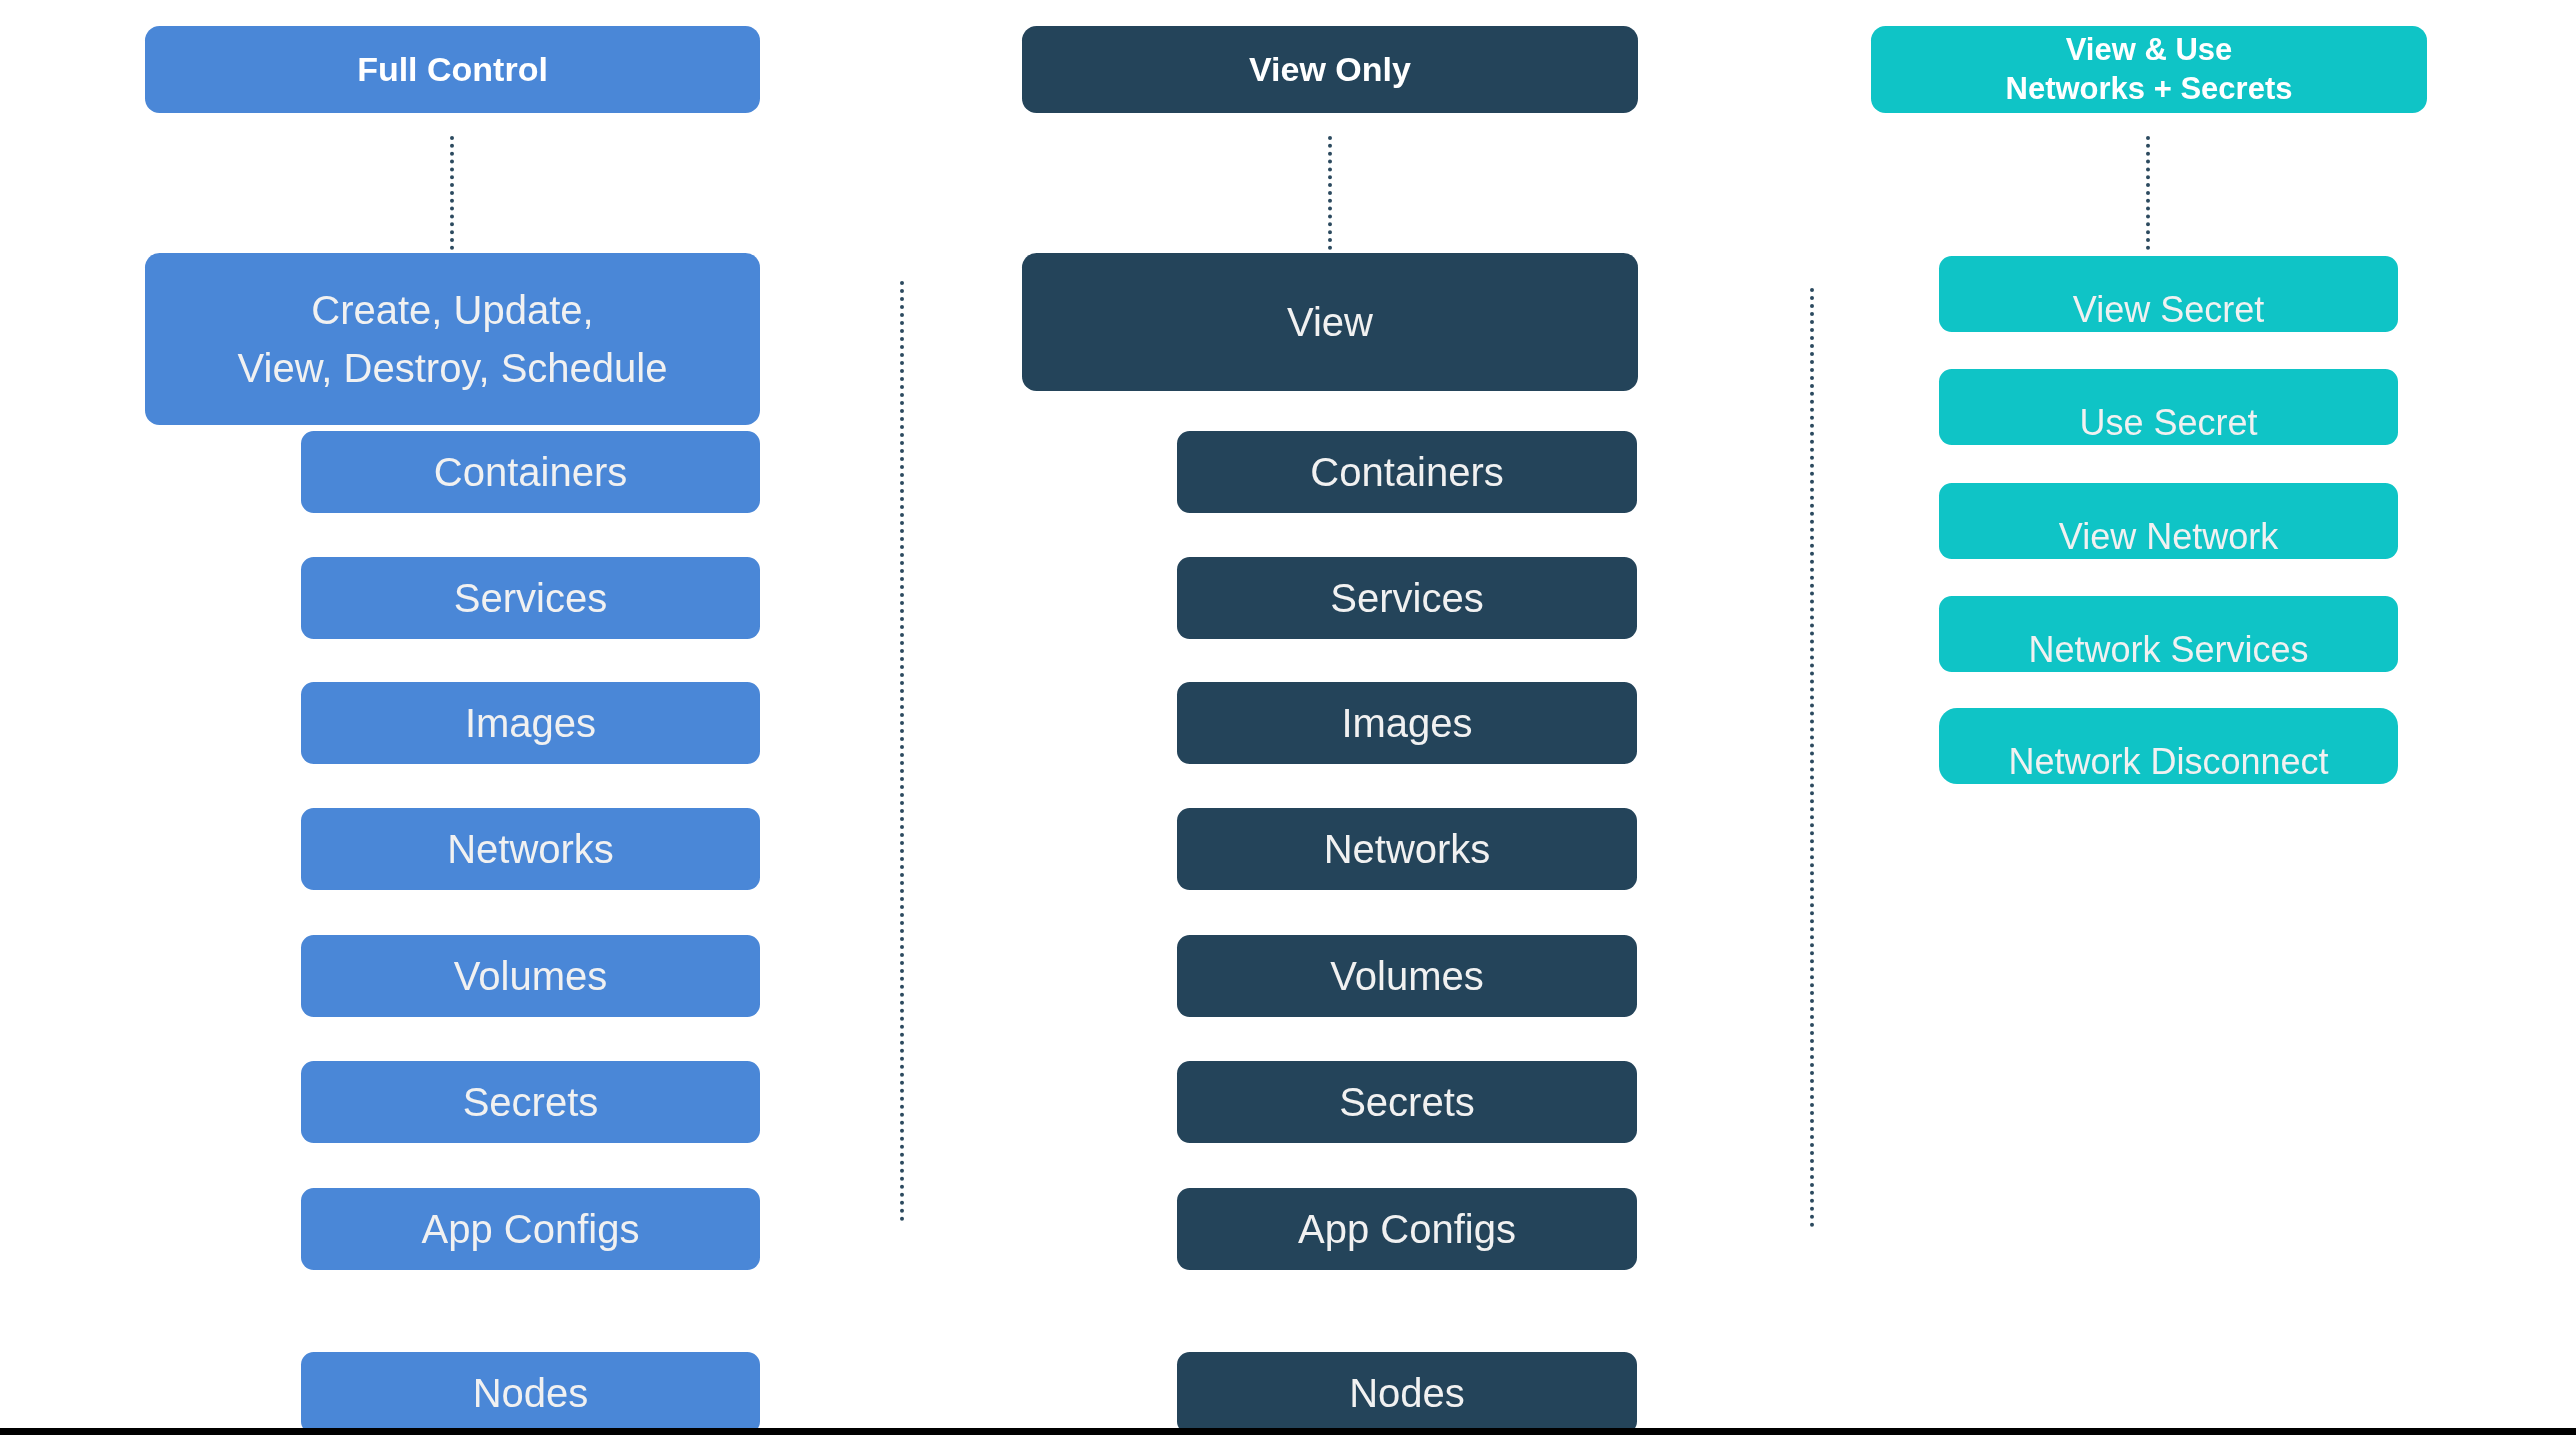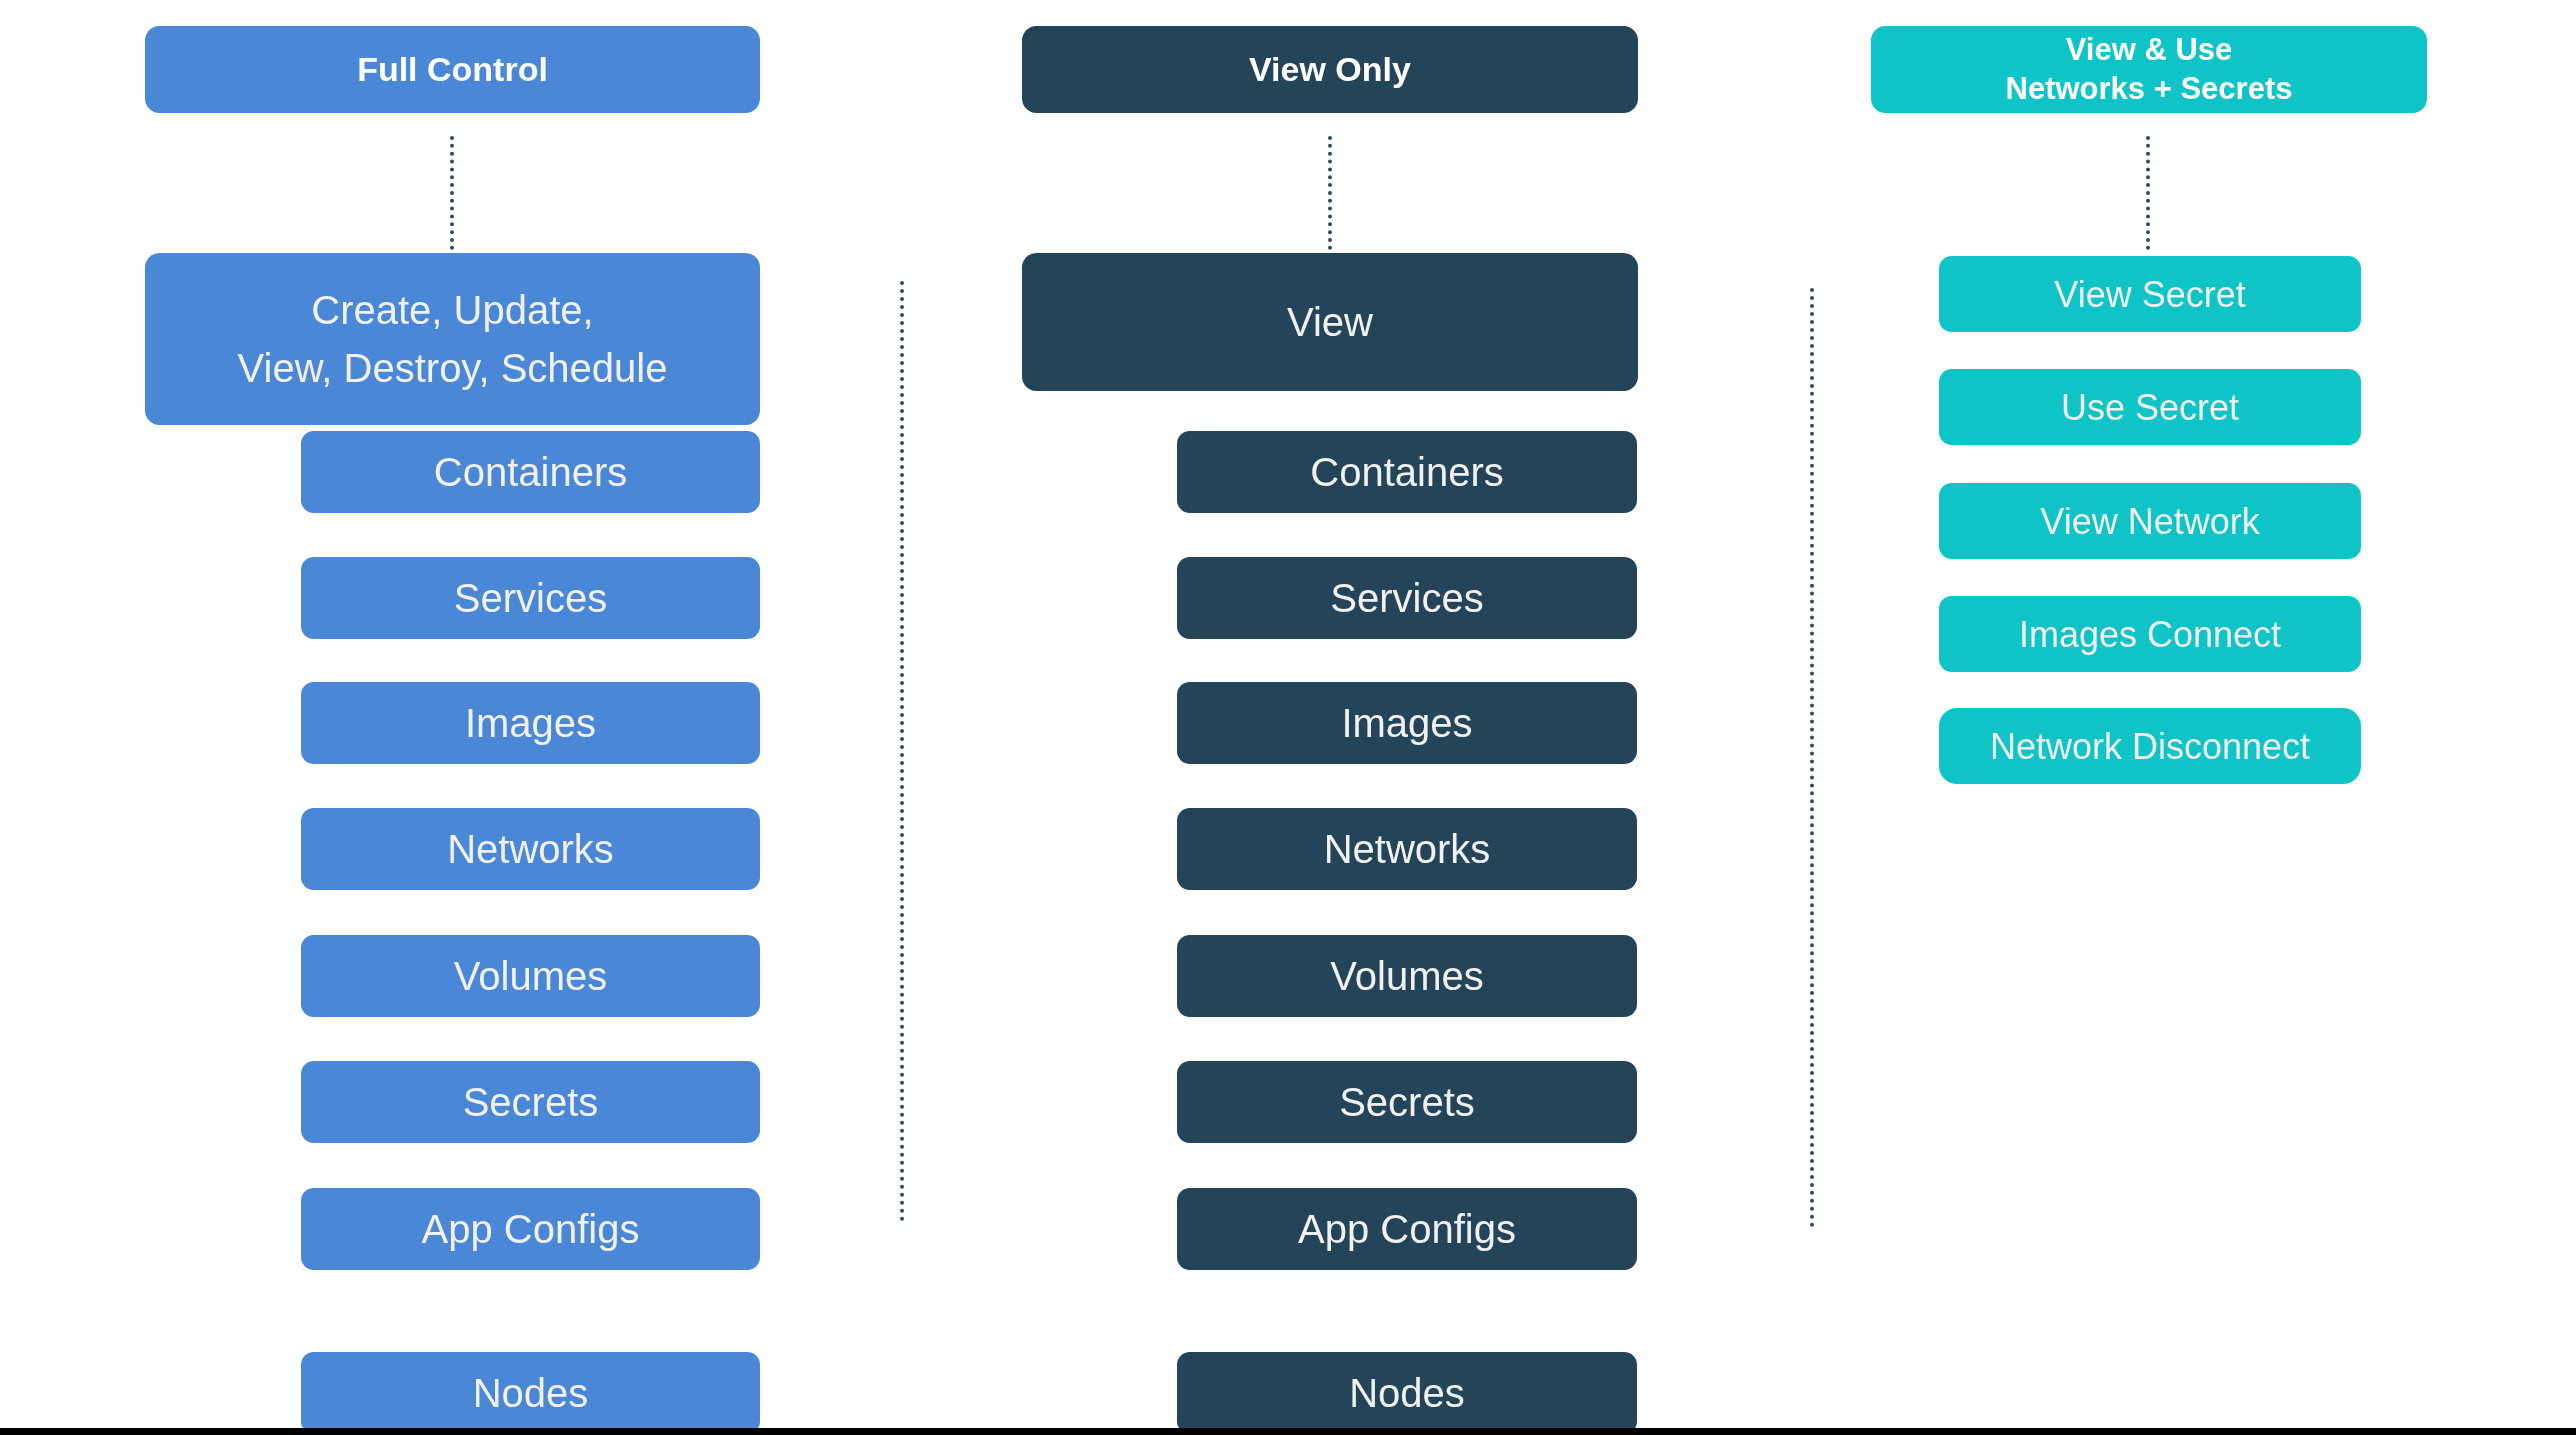--- a/index.html
+++ b/index.html
@@ -44,21 +44,21 @@
   
   .c1-hdr  { left: 145px;  top: 26px;  width: 615px; height: 87px; }
   .c1-main { left: 145px;  top: 253px; width: 615px; height: 172px; }
   .c1-item { left: 301px;  width: 459px; }
 
   .c2-hdr  { left: 1022px; top: 26px;  width: 616px; height: 87px; }
   .c2-main { left: 1022px; top: 253px; width: 616px; height: 138px; }
   .c2-item { left: 1177px; width: 460px; }
 
   .c3-hdr  { left: 1871px; top: 26px;  width: 556px; height: 87px; font-size: 31px; line-height: 1.25; }
-  .c3-item { left: 1939px; width: 422px; height: 76px; font-size: 36px; line-height: 1.25; overflow: visible; }
+  .c3-item { left: 1939px; width: 459px; height: 76px; font-size: 36px; line-height: 1.25; overflow: visible; align-items: flex-end; }
 
   .row-0 { top: 431px; }  .row-1 { top: 557px; }
   .row-2 { top: 682px; }  .row-3 { top: 808px; }
   .row-4 { top: 935px; } .row-5 { top: 1061px; }
   .row-6 { top: 1188px; text-align: center; } .row-7 { top: 1352px; }
 
   .c3row-0 { top: 256px; } .c3row-1 { top: 369px; }
   .c3row-2 { top: 483px; } .c3row-3 { top: 596px; }
   .c3row-4 { top: 708px; border-radius: 18px; }
 
@@ -168,21 +168,21 @@
   <div class="box item teal c3-item c3row-0">
       <span>View Secret</span>
     </div>
   <div class="box item teal c3-item c3row-1">
       <span>Use Secret</span>
     </div>
   <div class="box item teal c3-item c3row-2">
       <span>View Network</span>
     </div>
   <div class="box item teal c3-item c3row-3">
-      <span>Images Connect</span>
+      <span>Network Services</span>
     </div>
   <div class="box item teal c3-item c3row-4">
       <span>Network Disconnect</span>
     </div>
 
   <div class="bottom-rule"></div>
 </div>
 
 
 </body></html>

